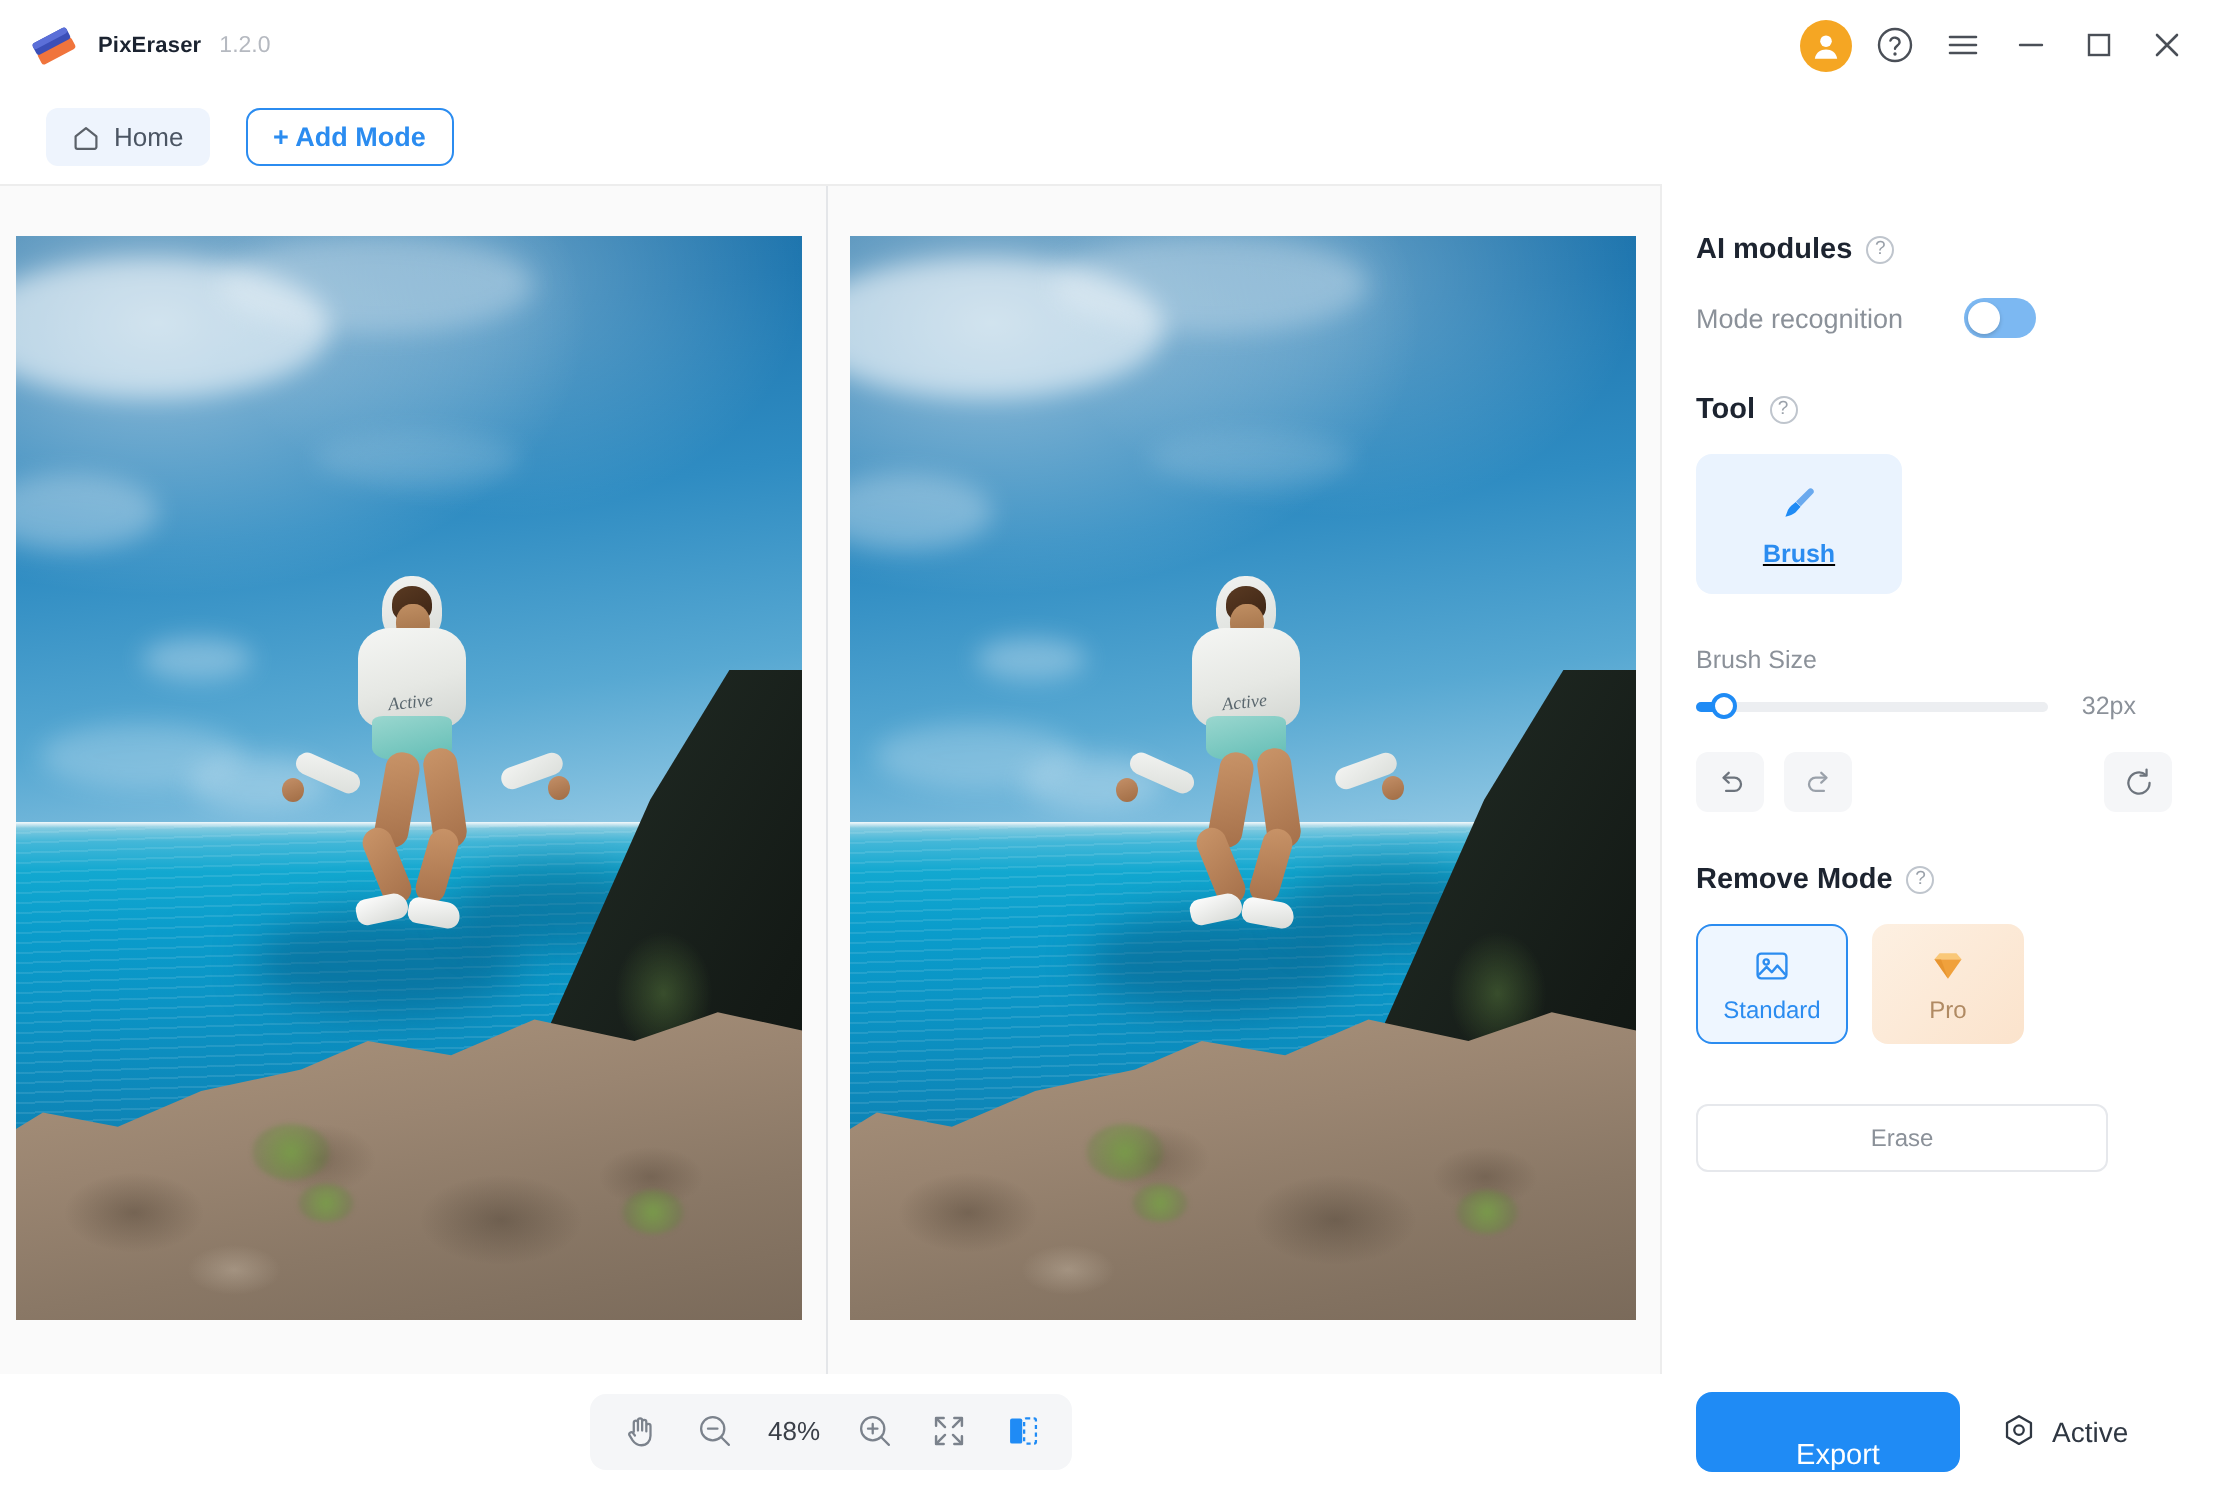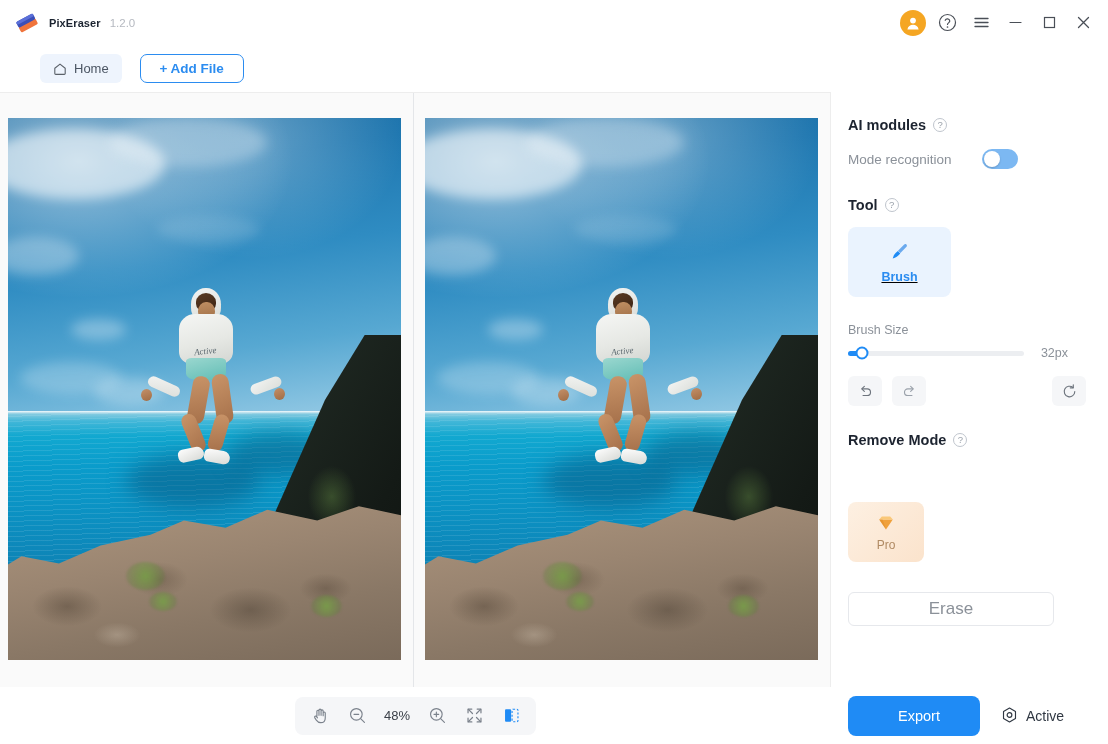--- a/index.html
+++ b/index.html
@@ -36,21 +36,21 @@
   .avatar {
     width: 26px; height: 26px; border-radius: 50%;
     background: #F5A623; display: flex; align-items: center;
     justify-content: center; cursor: pointer;
   }
 
   
   .subheader {
     position: absolute; top: 45px; left: 0; width: 1108px; height: 47px;
     background: #ffffff; display: flex; align-items: center;
-    padding-left: 40px; gap: 18px;
+    padding-left: 23px; gap: 18px;
   }
   .home-btn {
     display: flex; align-items: center; gap: 7px;
     background: #eef4fd; border-radius: 6px;
     height: 29px; padding: 0 13px;
     font-size: 13px; color: #4b5563; cursor: pointer;
   }
   .addfile-btn {
     display: flex; align-items: center; justify-content: center;
     border: 1.4px solid #2b8cf0; border-radius: 7px;
@@ -299,39 +299,38 @@
     width: 76px; height: 60px; border-radius: 8px;
     display: flex; flex-direction: column; align-items: center;
     justify-content: center; gap: 5px; cursor: pointer; font-size: 12px;
   }
   .mode-card.active {
     background: #eef6ff; border: 1.4px solid #2b8cf0; color: #2b8cf0;
   }
   .mode-card.pro {
     background: linear-gradient(135deg,#fdf0e2,#fbe3cc);
     color: #b08a63;
-    margin-top: 40px;
   }
 
   .erase-btn {
     width: 206px; height: 34px; border-radius: 6px;
     border: 1px solid #e6e8ec; background: #fff;
     display: flex; align-items: center; justify-content: center;
-    font-size: 17px; color: #8b9199; cursor: pointer;
+    font-size: 12px; color: #8b9199; cursor: pointer;
   }
 
   .rfooter {
     position: absolute; left: 832px; top: 687px;
     width: 276px; height: 57px; background: #ffffff;
     display: flex; align-items: center; padding-left: 16px; gap: 20px;
   }
   .export-btn {
     width: 132px; height: 40px; border-radius: 8px;
     background: #1f8bf5; color: #fff; font-size: 14.5px;
-    display: flex; align-items: center; justify-content: center;
+    display: flex; align-items: flex-end; justify-content: center;
     cursor: pointer;
     padding-left: 10px;
   }
   .setting-btn {
     display: flex; align-items: center; gap: 7px;
     font-size: 14px; color: #2f3742; cursor: pointer;
   }
 </style>
 </head>
 <body>
@@ -391,21 +390,21 @@
 </div>
 
 <div class="subheader">
   <div class="home-btn">
     <svg width="14" height="14" viewBox="0 0 14 14" fill="none" stroke="#5b6169" stroke-width="1.1">
       <path d="M1.8 6.2L7 2.1l5.2 4.1v5.3a.9.9 0 01-.9.9H2.7a.9.9 0 01-.9-.9z" stroke-linejoin="round"></path>
     </svg>
     <span>Home</span>
   </div>
   <div class="addfile-btn">
-    <span>+ Add File</span>
+    <span>+ Add Mode</span>
   </div>
 </div>
 
 <div class="canvas-area">
 
   <div class="pane pane-left">
     <div class="photo photo-left">
       <div class="ph-sky"></div>
       <div class="cloud" style="left:-6%;  top:2%;  width:46%; height:13%;"></div>
       <div class="cloud" style="left:26%;  top:0%;  width:40%; height:9%; opacity:.45;"></div>
@@ -589,20 +588,28 @@
         <path d="M13.0 1.9v3.2h-3.2" stroke-linecap="round" stroke-linejoin="round"></path>
       </svg>
     </div>
   </div>
 
   <div class="sec-title" style="margin-top:26px">
     <span>Remove Mode</span>
     <span class="qmark">?</span>
   </div>
   <div class="mode-grid" style="margin-top:14px">
+    <div class="mode-card active">
+      <svg width="20" height="20" viewBox="0 0 20 20" fill="none" stroke="#2b8cf0" stroke-width="1.2">
+        <rect x="2.8" y="3.8" width="14.4" height="12.4" rx="1.8"></rect>
+        <circle cx="7.1" cy="8.0" r="1.3"></circle>
+        <path d="M3.4 14.4l3.9-4.0 2.6 2.7 2.8-3.3 4.0 4.6" stroke-linejoin="round"></path>
+      </svg>
+      <span>Standard</span>
+    </div>
     <div class="mode-card pro">
       <svg width="20" height="20" viewBox="0 0 20 20">
         <path d="M3.2 6.6h13.6L10 16.4z" fill="#f0a13c"></path>
         <path d="M3.2 6.6l2.6-3h8.4l2.6 3z" fill="#fac878"></path>
         <path d="M10 16.4L3.2 6.6h3.3z" fill="#e08c26" opacity=".55"></path>
       </svg>
       <span>Pro</span>
     </div>
   </div>
 

